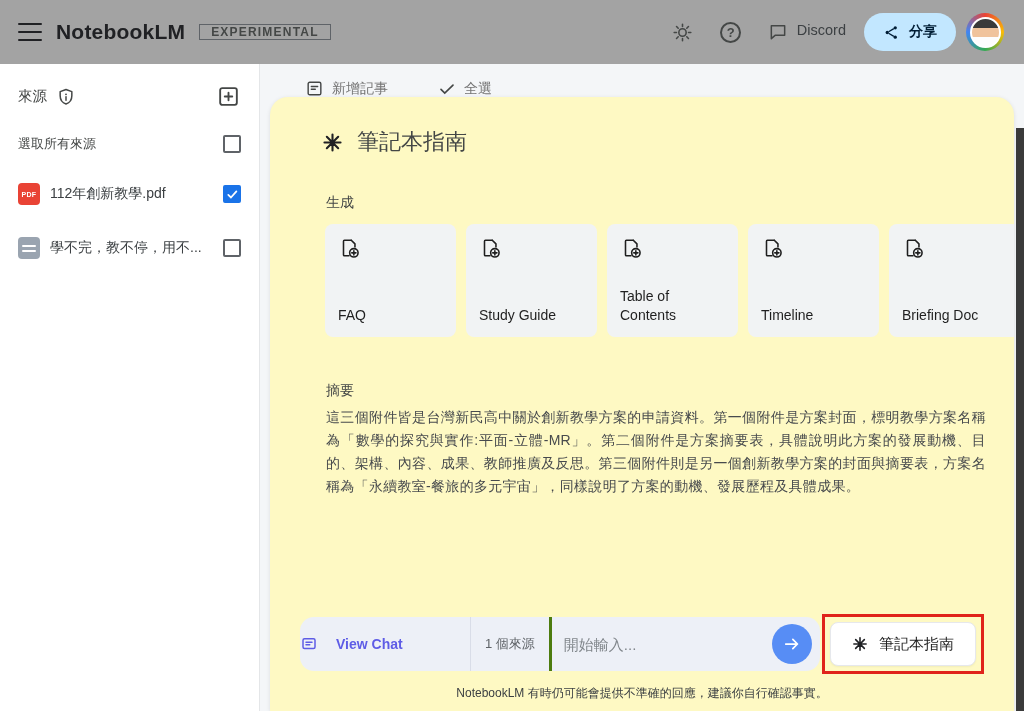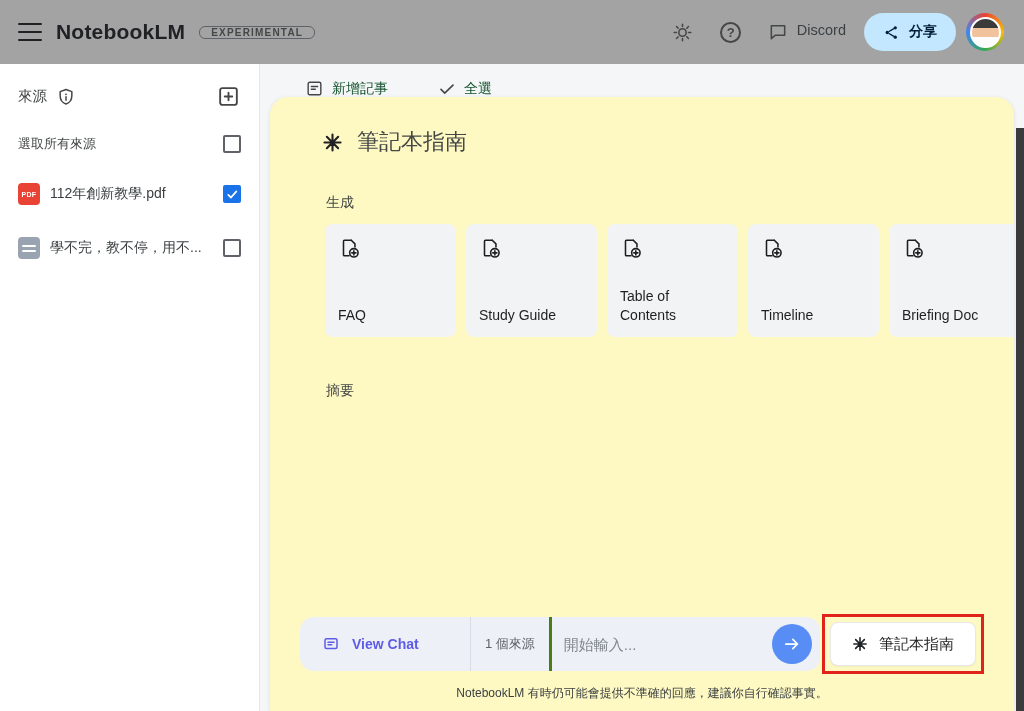--- a/index.html
+++ b/index.html
@@ -11,22 +11,22 @@
   svg { display:block; }
 
   
   .header { position:absolute; top:0; left:0; width:1024px; height:64px;
     background:#a3a3a3; display:flex; align-items:center; justify-content:space-between;
     padding:0 20px 0 18px; z-index:6; }
   .header-left { display:flex; align-items:center; gap:14px; }
   .hamburger { width:24px; height:18px; display:flex; flex-direction:column; justify-content:space-between; cursor:pointer; }
   .hamburger span { display:block; height:2.4px; background:#202124; border-radius:2px; }
   .logo { font-size:21px; font-weight:700; color:#202124; letter-spacing:.2px; }
-  .badge { border:1.5px solid #5f6368; color:#444746; font-size:10px; letter-spacing:1.2px;
-    padding:0 11px; border-radius:6px; font-weight:700; }
+  .badge { border:1.5px solid #5f6368; color:#444746; font-size:12px; letter-spacing:1.2px;
+    padding:0 11px; border-radius:0; font-weight:700; }
   .header-right { display:flex; align-items:center; gap:10px; }
   .icon-btn { width:38px; height:38px; display:flex; align-items:center; justify-content:center;
     color:#444746; border-radius:50%; cursor:pointer; background:none; border:none; }
   .help-circle { width:21px; height:21px; border:2px solid #444746; border-radius:50%;
     display:flex; align-items:center; justify-content:center; font-size:13px; font-weight:700; color:#444746; }
   .discord-btn { display:flex; gap:9px; color:#3c4043; font-size:14.5px;
     background:none; border:none; cursor:pointer; padding:6px 8px; }
   .share-btn { display:flex; align-items:center; gap:9px; background:#c2e7ff; color:#001d35;
     height:38px; padding:0 19px; border-radius:19px; font-size:14px; font-weight:600; border:none; cursor:pointer; }
   .avatar { width:38px; height:38px; border-radius:50%; cursor:pointer;
@@ -54,21 +54,21 @@
   .pdf-icon { width:22px; height:22px; background:#e94335; border-radius:4px; flex:none;
     display:flex; align-items:center; justify-content:center; }
   .pdf-icon span { color:#fff; font-size:7px; font-weight:700; letter-spacing:.3px; }
   .doc-icon { width:22px; height:22px; background:#9aa4b0; border-radius:4px; flex:none;
     display:flex; flex-direction:column; justify-content:center; gap:3px; padding:0 4px; }
   .doc-icon i { display:block; height:2px; background:#fff; border-radius:1px; }
 
   
   .main { position:absolute; top:64px; left:260px; width:764px; height:647px; background:#f4f6f8; }
   .toolbar { position:absolute; top:15px; left:45px; display:flex; gap:50px; z-index:1; }
-  .tool-item { display:flex; align-items:center; gap:8px; color:#14532d; font-size:14px;
+  .tool-item { display:flex; align-items:center; gap:8px; color:#737373; font-size:14px;
     background:none; border:none; cursor:pointer; }
 
   .card { position:absolute; top:33px; left:10px; right:10px; bottom:0; background:#fef9c3;
     border-radius:18px 18px 0 0; box-shadow:0 1px 4px rgba(0,0,0,.10); z-index:2; overflow:hidden; }
 
   .guide-title { position:absolute; top:30px; left:52px; display:flex; align-items:center; gap:14px; }
   .guide-title h1 { font-size:22px; font-weight:400; color:#444746; }
 
   .gen-label { position:absolute; top:97px; left:56px; font-size:14px; color:#444746; }
   .gen-cards { position:absolute; top:127px; left:55px; display:flex; gap:10px; }
@@ -79,21 +79,21 @@
     font-size:14px; color:#1f1f1f; line-height:1.35; }
 
   .summary-label { position:absolute; top:285px; left:56px; font-size:14px; color:#444746; }
   .summary-text { position:absolute; top:309px; left:56px; width:660px; font-size:14px;
     line-height:23px; color:#474a4d; text-align:justify; letter-spacing:.3px; }
 
   .chat-row { position:absolute; top:516px; left:30px; right:30px; height:62px;
     display:flex; align-items:center; }
   .chat-bar { width:520px; height:54px; background:#edf0f7; border-radius:14px;
     display:flex; align-items:center; overflow:hidden; }
-  .view-chat { width:170px; display:flex; align-items:center; gap:12px; padding-left:22px;
+  .view-chat { width:170px; display:flex; align-items:center; gap:18px; 
     color:#5e5ce6; font-size:14px; font-weight:700; background:none; border:none; cursor:pointer; }
   .source-chip { height:100%; display:flex; align-items:center; padding:0 14px;
     border-left:1px solid #d9dde8; border-right:3px solid #4d7c0f; color:#5f6368;
     font-size:13px; white-space:nowrap; }
   .chat-input { flex:1; min-width:0; height:100%; border:none; background:transparent;
     padding:8px 12px; font-size:15px; color:#1f1f1f; outline:none;
     font-family:"Liberation Sans","DejaVu Sans",sans-serif; }
   .chat-input::placeholder { color:#80868b; }
   .send-btn { width:40px; height:40px; border-radius:50%; background:#578df5; flex:none;
     margin-right:8px; display:flex; align-items:center; justify-content:center; border:none; cursor:pointer; }
@@ -297,20 +297,21 @@
               <path d="M14.5 3.5L18.5 7.5V11"></path>
             <circle cx="17.3" cy="17.3" r="4.6"></circle>
               <path d="M17.3 15v4.6M15 17.3h4.6"></path>
           </svg>
         </span>
         <span class="glabel">Briefing Doc</span>
       </button>
     </div>
 
     <div class="summary-label">摘要</div>
+    <p class="summary-text">這三個附件皆是台灣新民高中關於創新教學方案的申請資料。第一個附件是方案封面，標明教學方案名稱為「數學的探究與實作:平面-立體-MR」。第二個附件是方案摘要表，具體說明此方案的發展動機、目的、架構、內容、成果、教師推廣及反思。第三個附件則是另一個創新教學方案的封面與摘要表，方案名稱為「永續教室-餐旅的多元宇宙」，同樣說明了方案的動機、發展歷程及具體成果。</p>
 
     <div class="chat-row">
       <div class="chat-bar">
         <button class="view-chat">
           <span>
             <svg viewBox="0 0 24 24" width="18" height="18" fill="none" stroke="#5e5ce6" stroke-width="2" stroke-linecap="round" stroke-linejoin="round">
               <rect x="4" y="5" width="16" height="13" rx="2"></rect>
                 <path d="M8 9.5h8M8 13h5"></path>
             </svg>
           </span>

